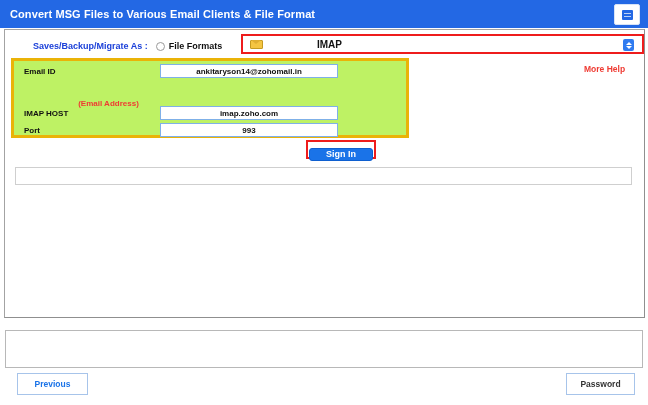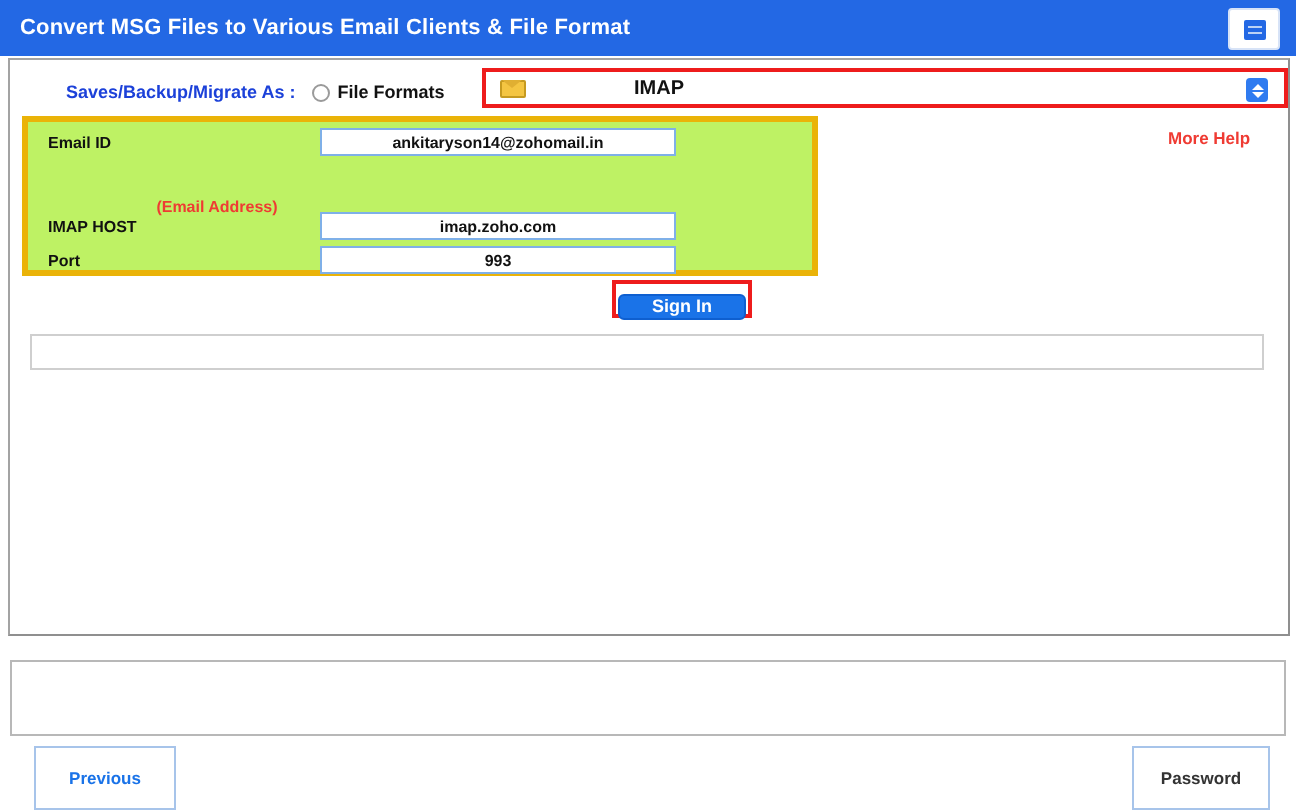--- a/index.html
+++ b/index.html
@@ -80,21 +80,21 @@
                 border-radius:3px; color:#ffffff; font-weight:bold; font-size:9px;
                 font-family:"Liberation Sans", sans-serif; cursor:pointer; }
 
   
   .status-bar { position:absolute; left:10px; top:137px; width:617px; height:18px;
                 border:1px solid #cfcfcf; background:#ffffff; }
   .log-box { position:absolute; left:5px; top:330px; width:638px; height:38px;
              border:1px solid #b8b8b8; background:#ffffff; }
 
   
-  .nav-btn { position:absolute; height:32px; background:#ffffff;
+  .nav-btn { position:absolute; height:22px; background:#ffffff;
              border:1px solid #a7c4ea; font-family:"Liberation Sans", sans-serif;
              font-size:8.5px; font-weight:bold; cursor:pointer; }
   .prev-btn { left:17px; top:373px; width:71px; color:#1a73e8; }
   .conv-btn { left:566px; top:373px; width:69px; color:#333333; }
 </style>
 </head>
 <body>
 
 <div class="app">
 

